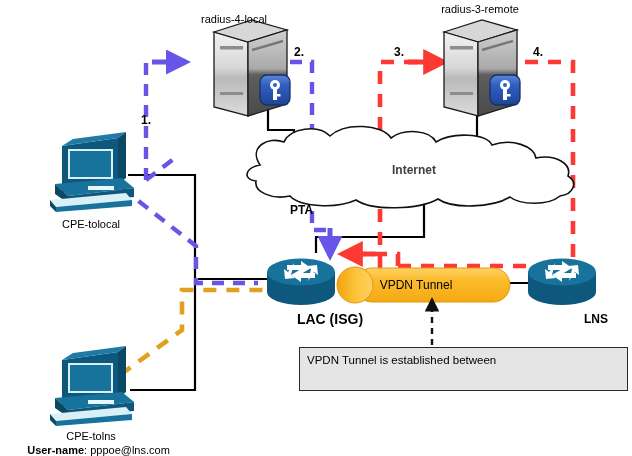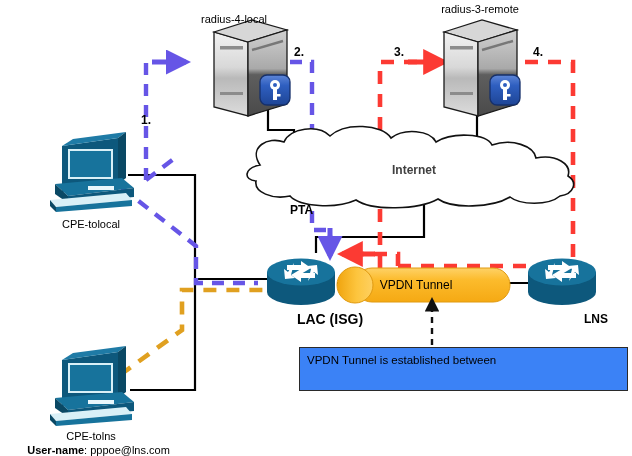--- a/index.html
+++ b/index.html
@@ -42,21 +42,21 @@
     margin-left: 29px;
   }
   .step-num {
     position: absolute;
     font-size: 12px;
     font-weight: bold;
     color: #000000;
   }
   .callout {
     position: absolute;
-    background: #3b82f6;
+    background: #e5e5e5;
     border: 1.5px solid #2a2a2a;
     box-sizing: border-box;
     padding: 5px 7px 6px 7px;
     font-size: 11.5px;
     line-height: 15px;
     color: #000;
   }
   .cloud-text {
     position: absolute;
     font-size: 12px;

